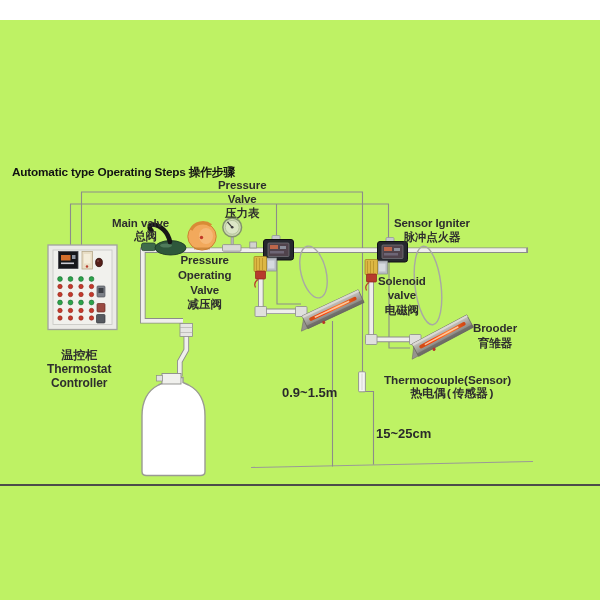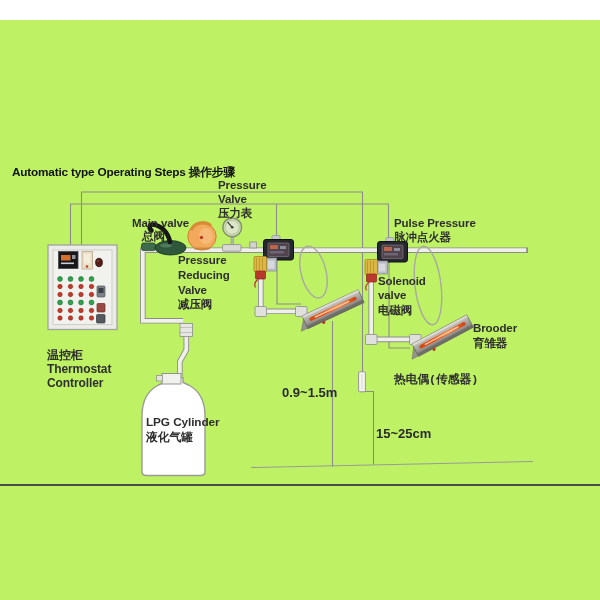--- a/index.html
+++ b/index.html
@@ -1,20 +1,20 @@
 <!DOCTYPE html>
 <html><head>
 <meta charset="utf-8">
 <style>
   html,body{margin:0;padding:0;background:#ffffff;}
   #stage{position:relative;width:600px;height:600px;background:#bef264;overflow:hidden;
          font-family:"Liberation Sans", sans-serif;margin-top:20px;}
   #lineart{position:absolute;left:0;top:0;}
   .lbl{position:absolute;font-weight:700;font-size:11.5px;line-height:14px;color:#2e2e2e;
-       letter-spacing:-0.1px;white-space:nowrap;}
+       letter-spacing:-0.1px;white-space:nowrap;text-align:center;}
   .lbl .ind{margin-left:10px;font-family:Liberation Mono, monospace;}
   #title{position:absolute;left:12px;top:145px;font-weight:700;font-size:11.8px;
          letter-spacing:-0.2px;color:#121212;white-space:nowrap;}
   .dim{position:absolute;font-weight:700;font-size:13px;color:#2a2a2a;white-space:nowrap;}
 </style>
 </head>
 <body>
 
 <div id="stage">
 
@@ -211,59 +211,56 @@
 </svg>
 
 <div id="title">Automatic type Operating Steps 操作步骤</div>
 
 <div class="lbl" style="left:218px;top:158px;">
   <div>Pressure</div>
   <div>Valve</div>
   <div>压力表</div>
 </div>
 
-<div class="lbl" style="left:132px;top:196px;">
+<div class="lbl" style="left:112px;top:196px;">
   <div>Main valve</div>
   <div class="ind">总阀</div>
 </div>
 
 <div class="lbl" style="left:178px;top:233px;line-height:14.8px;">
   <div>Pressure</div>
-  <div>Reducing</div>
+  <div>Operating</div>
   <div>Valve</div>
   <div>减压阀</div>
 </div>
 
 <div class="lbl" style="left:394px;top:197px;line-height:13.8px;">
-  <div>Pulse Pressure</div>
+  <div>Sensor Igniter</div>
   <div>脉冲点火器</div>
 </div>
 
 <div class="lbl" style="left:378px;top:254px;line-height:14.3px;">
   <div>Solenoid</div>
   <div>valve</div>
   <div>电磁阀</div>
 </div>
 
 <div class="lbl" style="left:473px;top:301px;line-height:14.5px;">
   <div>Brooder</div>
   <div>育雏器</div>
 </div>
 
 <div class="lbl" style="left:384px;top:354px;line-height:13.8px;font-size:11.8px;">
+  <div>Thermocouple(Sensor)</div>
   <div class="ind">热电偶(传感器)</div>
 </div>
 
 <div class="lbl" style="left:47px;top:328px;font-size:12px;">
   <div>温控柜</div>
   <div>Thermostat</div>
   <div>Controller</div>
 </div>
 
-<div class="lbl" style="left:146px;top:395px;line-height:14.5px;font-size:11.8px;">
-  <div>LPG Cylinder</div>
-  <div>液化气罐</div>
-</div>
 
 <div class="dim" style="left:282px;top:365px;">0.9~1.5m</div>
 <div class="dim" style="left:376px;top:406px;">15~25cm</div>
 
 </div>
 
 </body></html>

